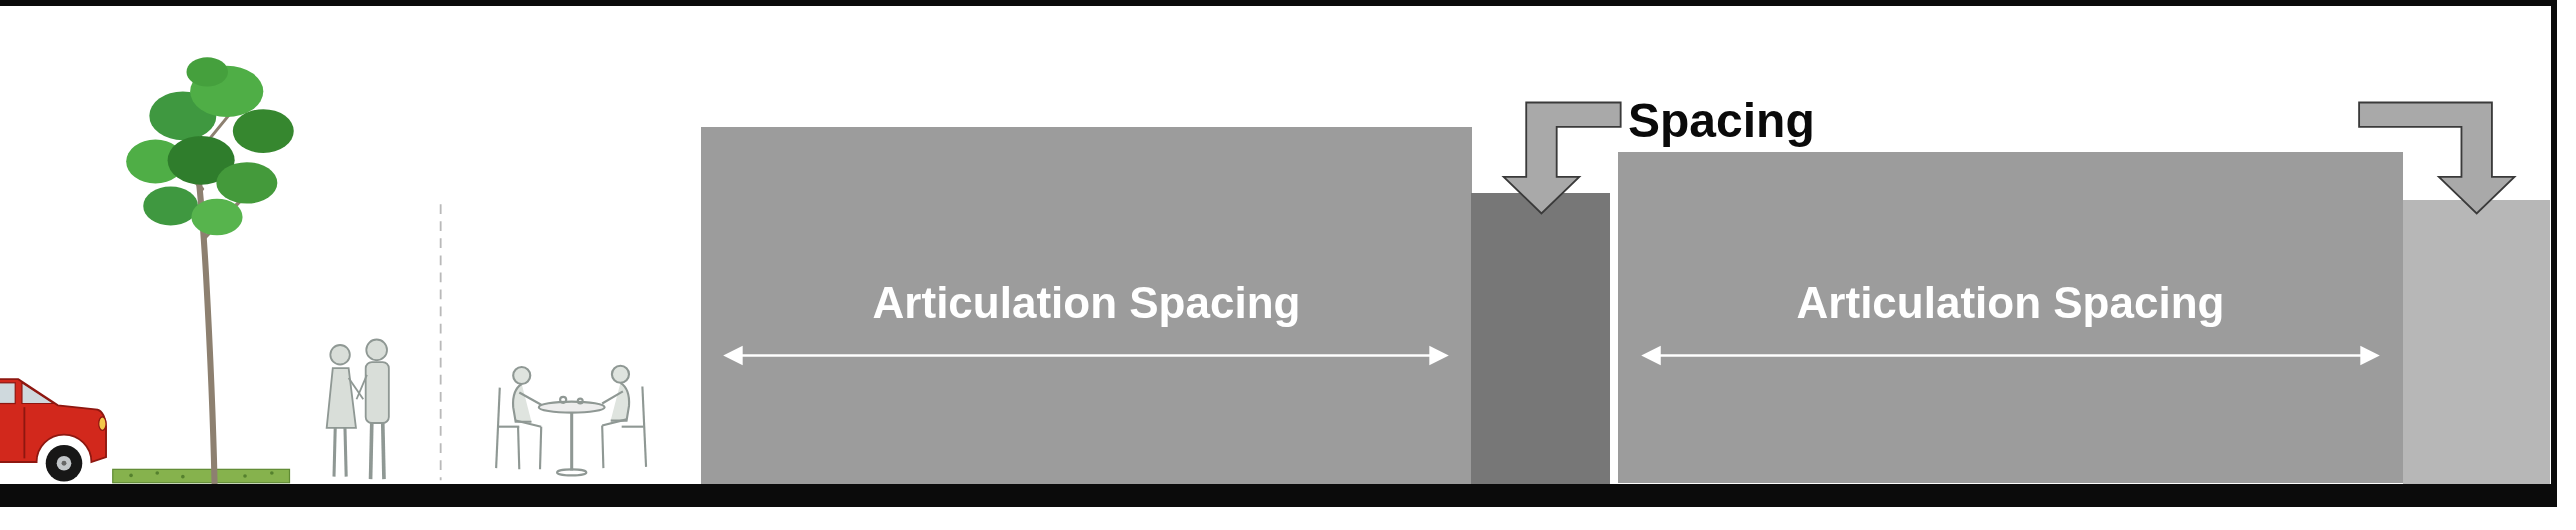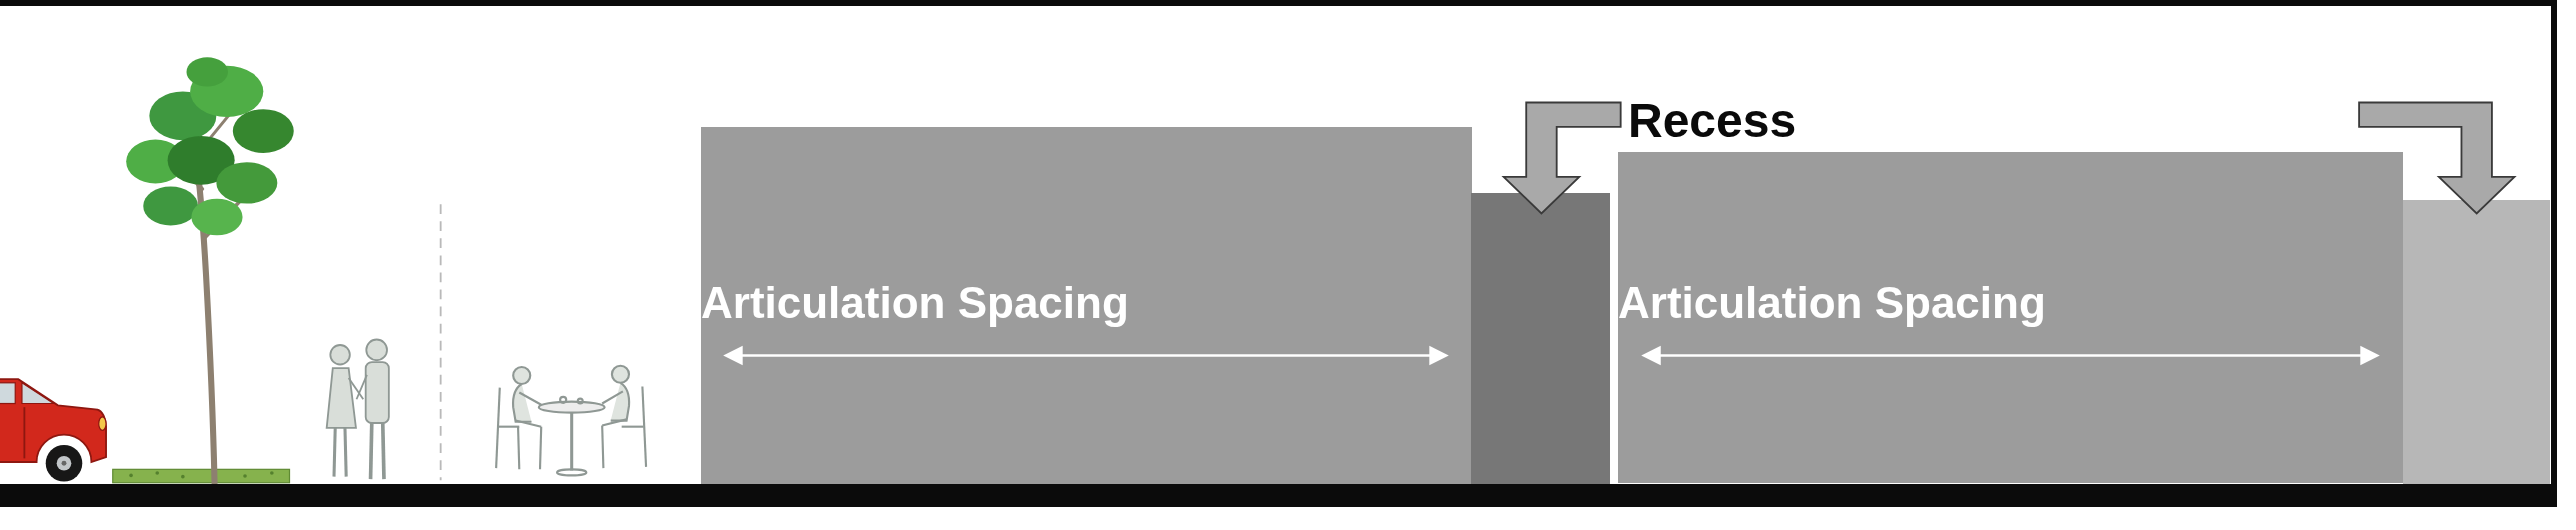--- a/index.html
+++ b/index.html
@@ -24,20 +24,21 @@
   .recess-block { left: 1471px; top: 193px; width: 139px;  height: 291px; background: #777777; }
   .building-2   { left: 1618px; top: 152px; width: 785px; height: 331px; background: #9c9c9c; }
   .projection-block { left: 2403px; top: 200px; width: 147px; height: 284px; background: #b7b7b7; }
 
   
   .bldg-label {
     top: 281px;
     color: #ffffff;
     font-size: 44px;
     font-weight: 700;
+    text-align: center;
     letter-spacing: 0px;
     line-height: 1;
   }
   .bldg-label-1 { left: 701px; width: 771px; }
   .bldg-label-2 { left: 1618px; width: 785px; }
 
   
   .callout-label {
     top: 97px;
     color: #0a0a0a;
@@ -160,16 +161,16 @@
     <line x1="26" y1="32" x2="1190" y2="32" stroke="#ffffff" stroke-width="4"></line>
     <polygon points="2,32 34,16 34,48" fill="#ffffff"></polygon>
     <polygon points="1214,32 1182,16 1182,48" fill="#ffffff"></polygon>
   </svg>
 
   <svg class="abs" style="left:0; top:0;" width="2576" height="531" viewBox="0 0 4228 871" pointer-events="none">
     <polygon points="2660,168 2505,168 2505,290 2468,290 2530,350 2592,290 2555,290 2555,208 2660,208" fill="#a9a9a9" stroke="#3a3a3a" stroke-width="3"></polygon>
     <polygon points="3872,168 4090,168 4090,290 4127,290 4065,350 4003,290 4040,290 4040,208 3872,208" fill="#a9a9a9" stroke="#3a3a3a" stroke-width="3"></polygon>
   </svg>
 
-  <div class="abs callout-label recess-label">Recess</div>
+  <div class="abs callout-label recess-label">Spacing</div>
 
 </div>
 
 
 </body></html>

